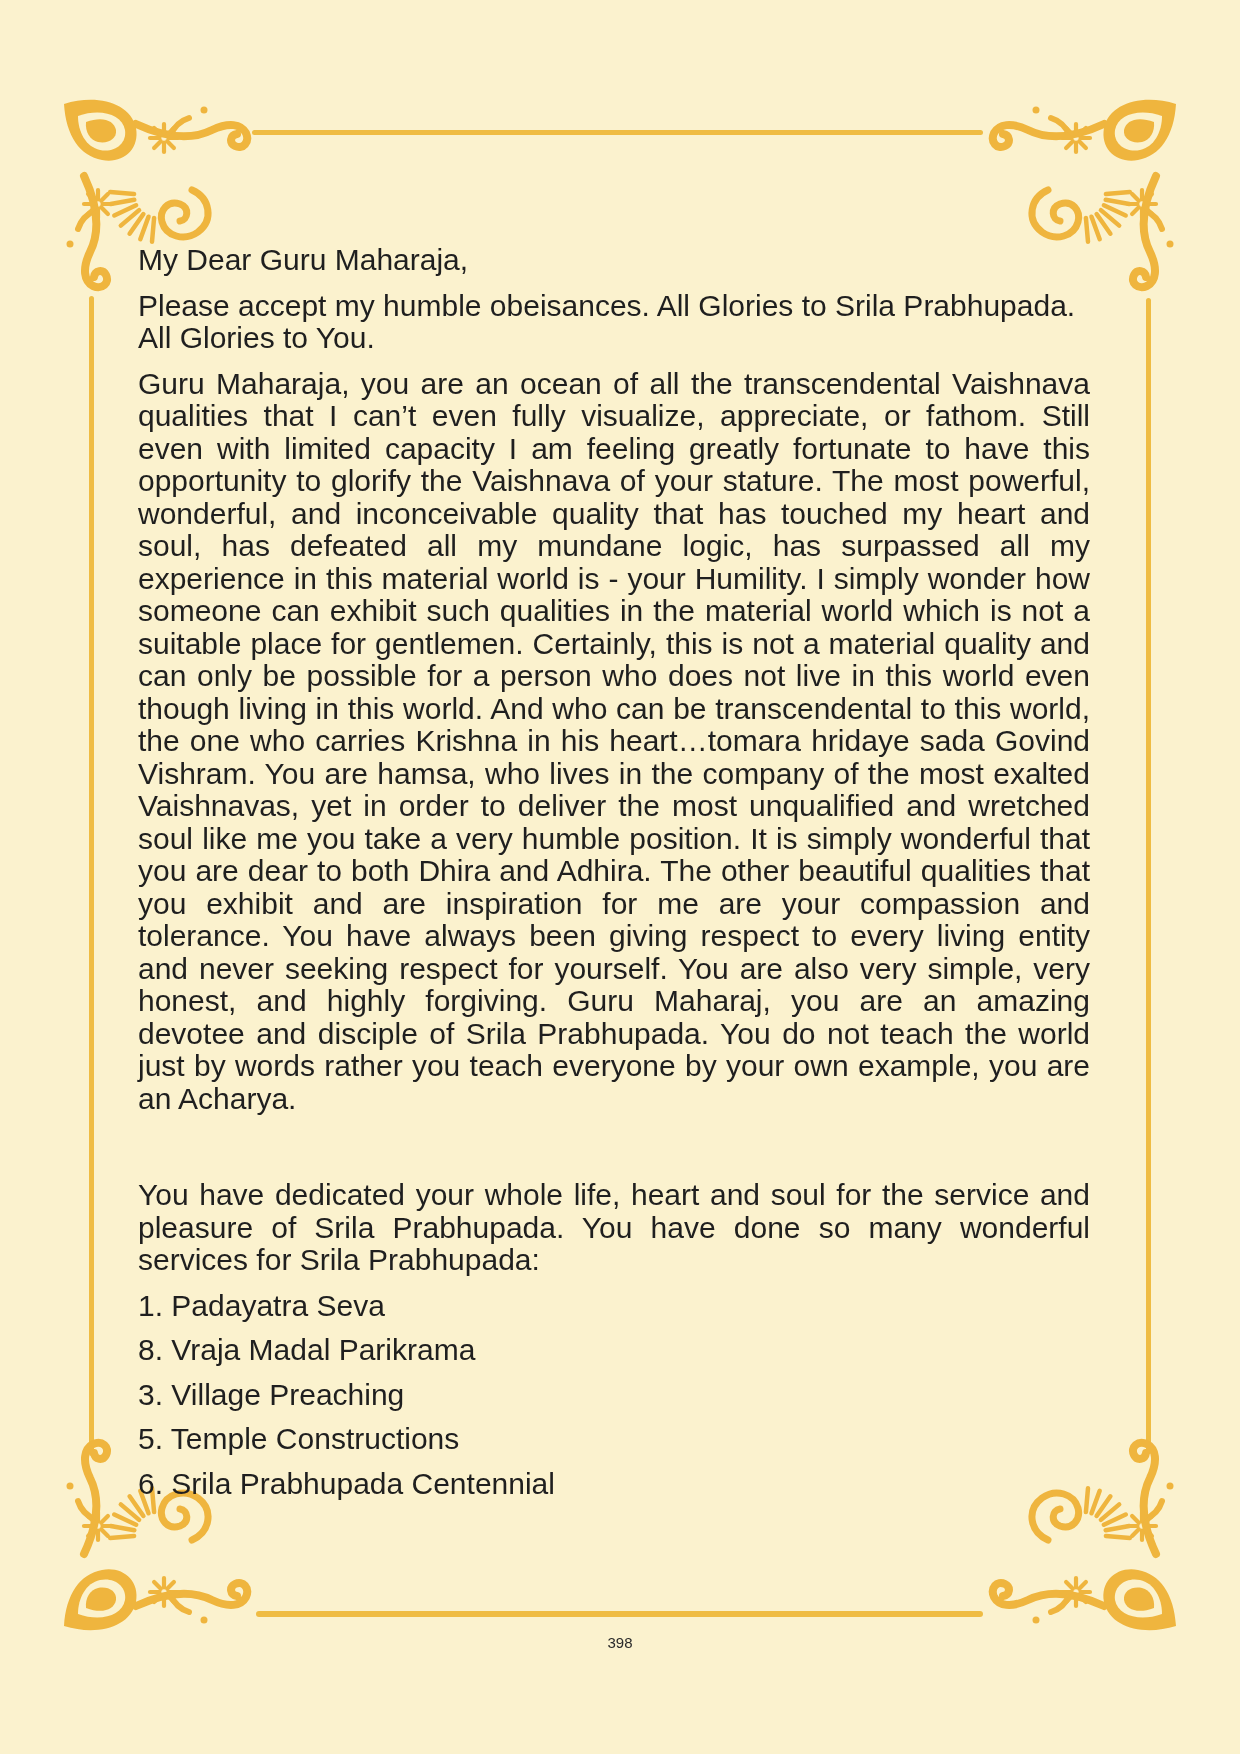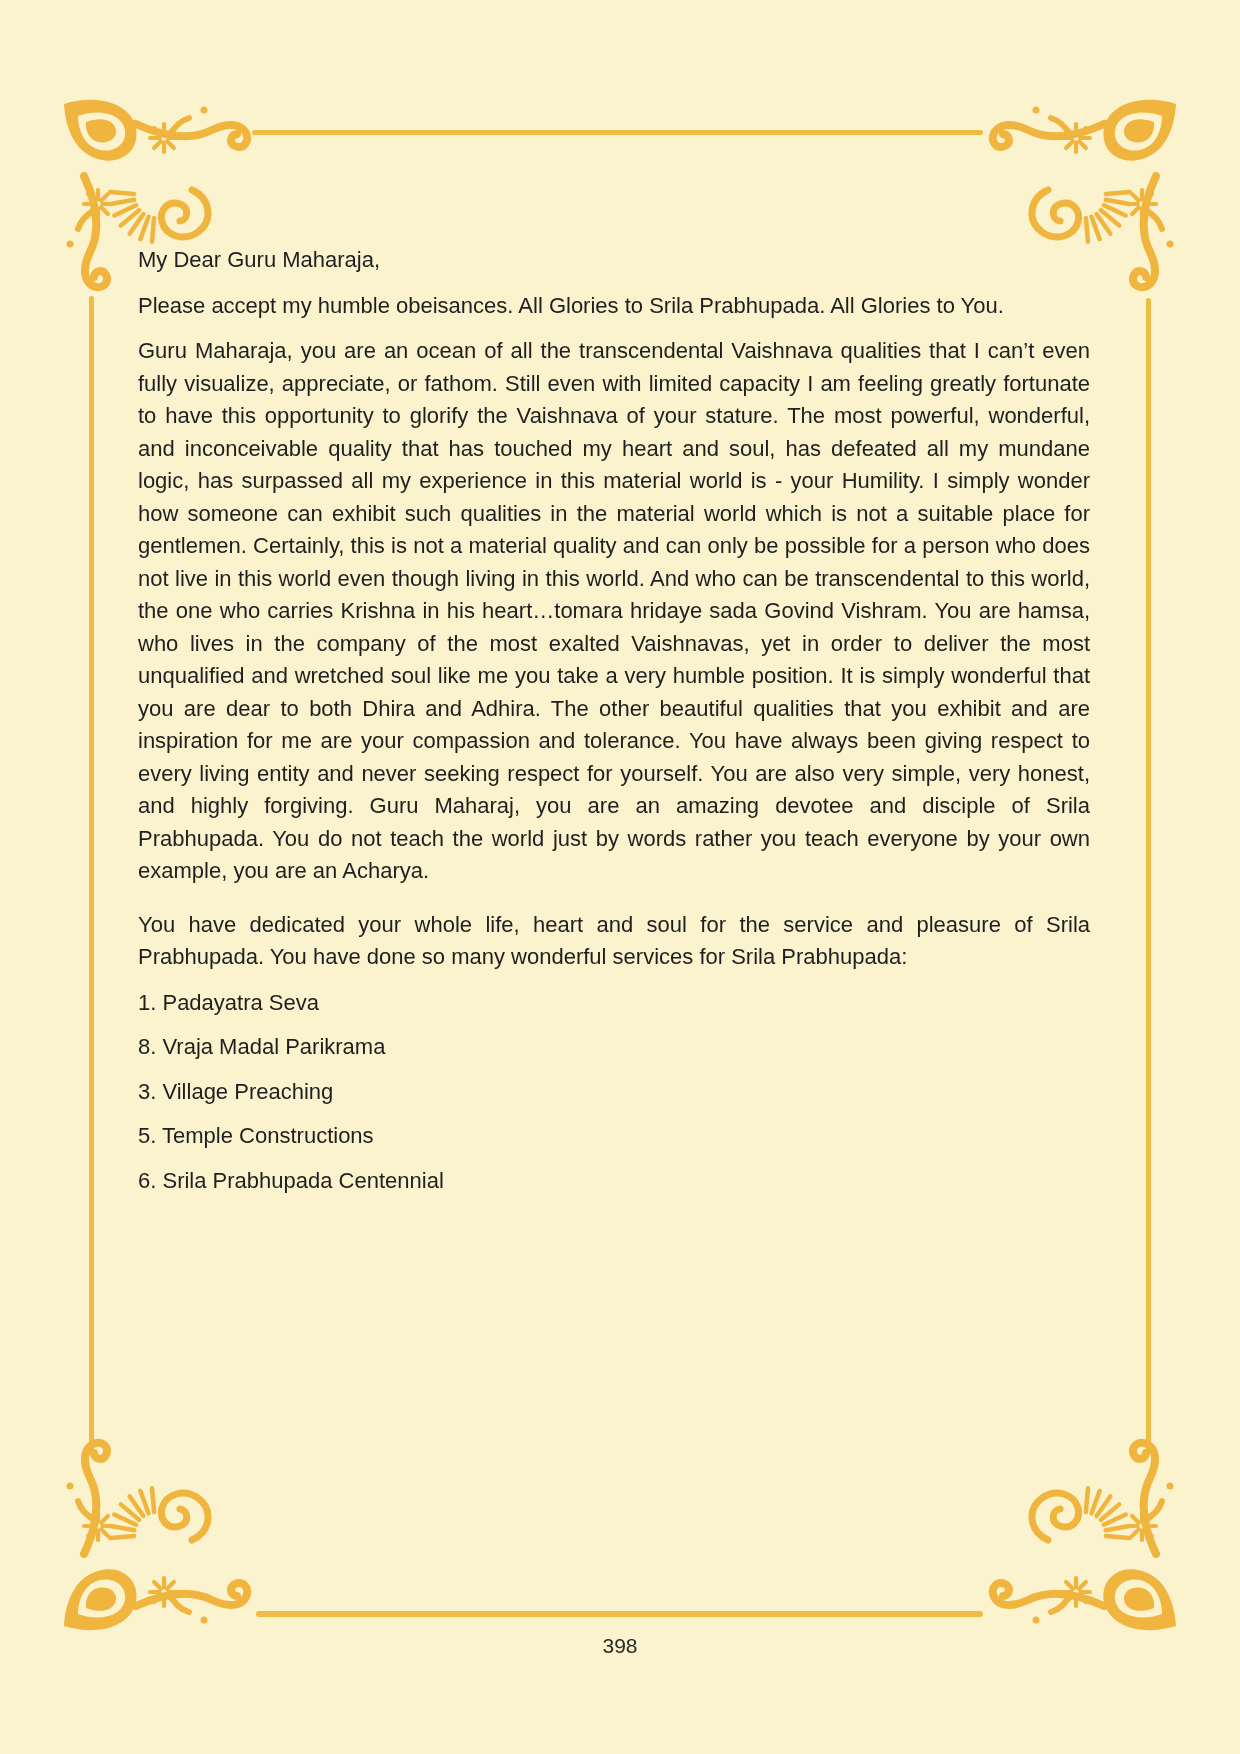--- a/index.html
+++ b/index.html
@@ -20,32 +20,32 @@
   .frame-line.right  { left:1146px; top:298px;  width:5px;   height:1156px; }
   .corner { position:absolute; width:200px; height:200px; }
   .corner.tl { left:52px;  top:92px; }
   .corner.tr { left:988px; top:92px;  transform:scaleX(-1); }
   .corner.bl { left:52px;  top:1438px; transform:scaleY(-1); }
   .corner.br { left:988px; top:1438px; transform:scale(-1,-1); }
 
   .content {
     position:absolute;
     left:138px; top:244px; width:952px;
-    font-size:22px; line-height:32.5px;
+    font-size:30px; line-height:32.5px;
   }
   .content p { margin:0 0 13px 0; }
   .content p.justify { text-align:justify; }
-  .content p.gap-before { margin-top:21px; }
+  .content p.gap-before { margin-top:64px; }
   .content p.list-item { margin-bottom:12px; }
 
   .page-number {
     position:absolute;
     left:0; right:0; top:1634px;
     text-align:center;
-    font-size:21px; color:#2A2A2A;
+    font-size:15px; color:#2A2A2A;
   }
 </style>
 </head>
 <body>
 
 <svg width="0" height="0" style="position:absolute" aria-hidden="true">
   <defs>
     <g id="flw" stroke="#EFB53E" stroke-width="4.2" stroke-linecap="round">
       <line x1="0" y1="-14" x2="0" y2="-4.5"></line>
       <line x1="0" y1="4.5" x2="0" y2="14"></line>

